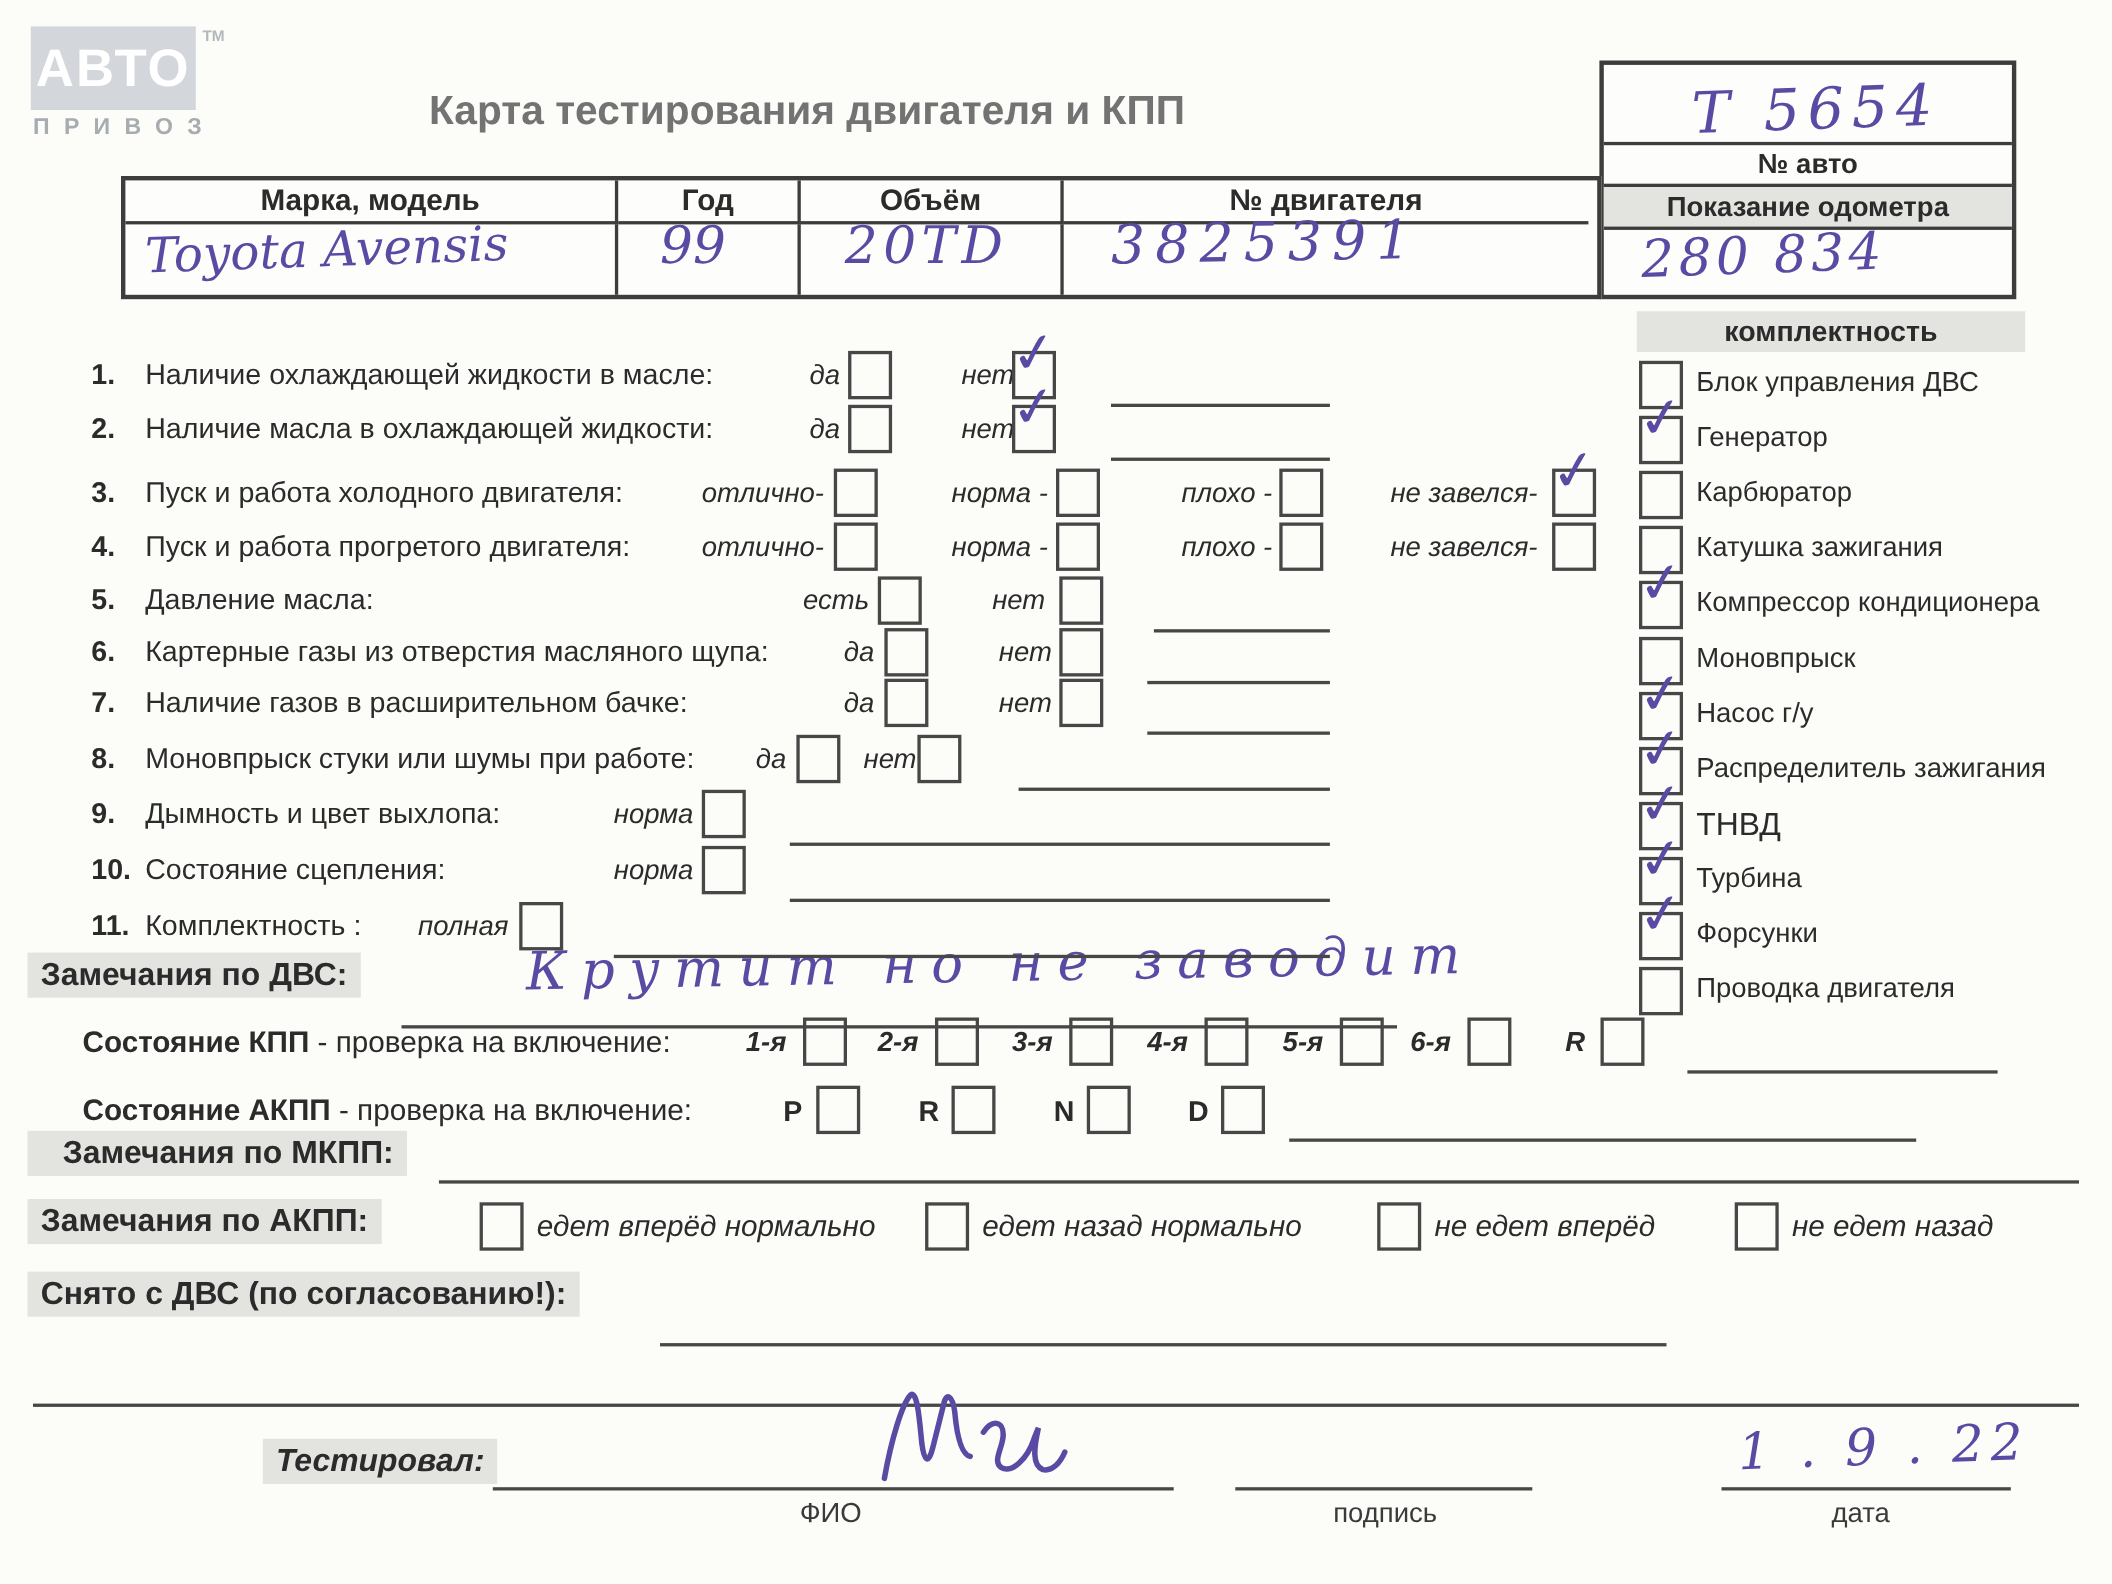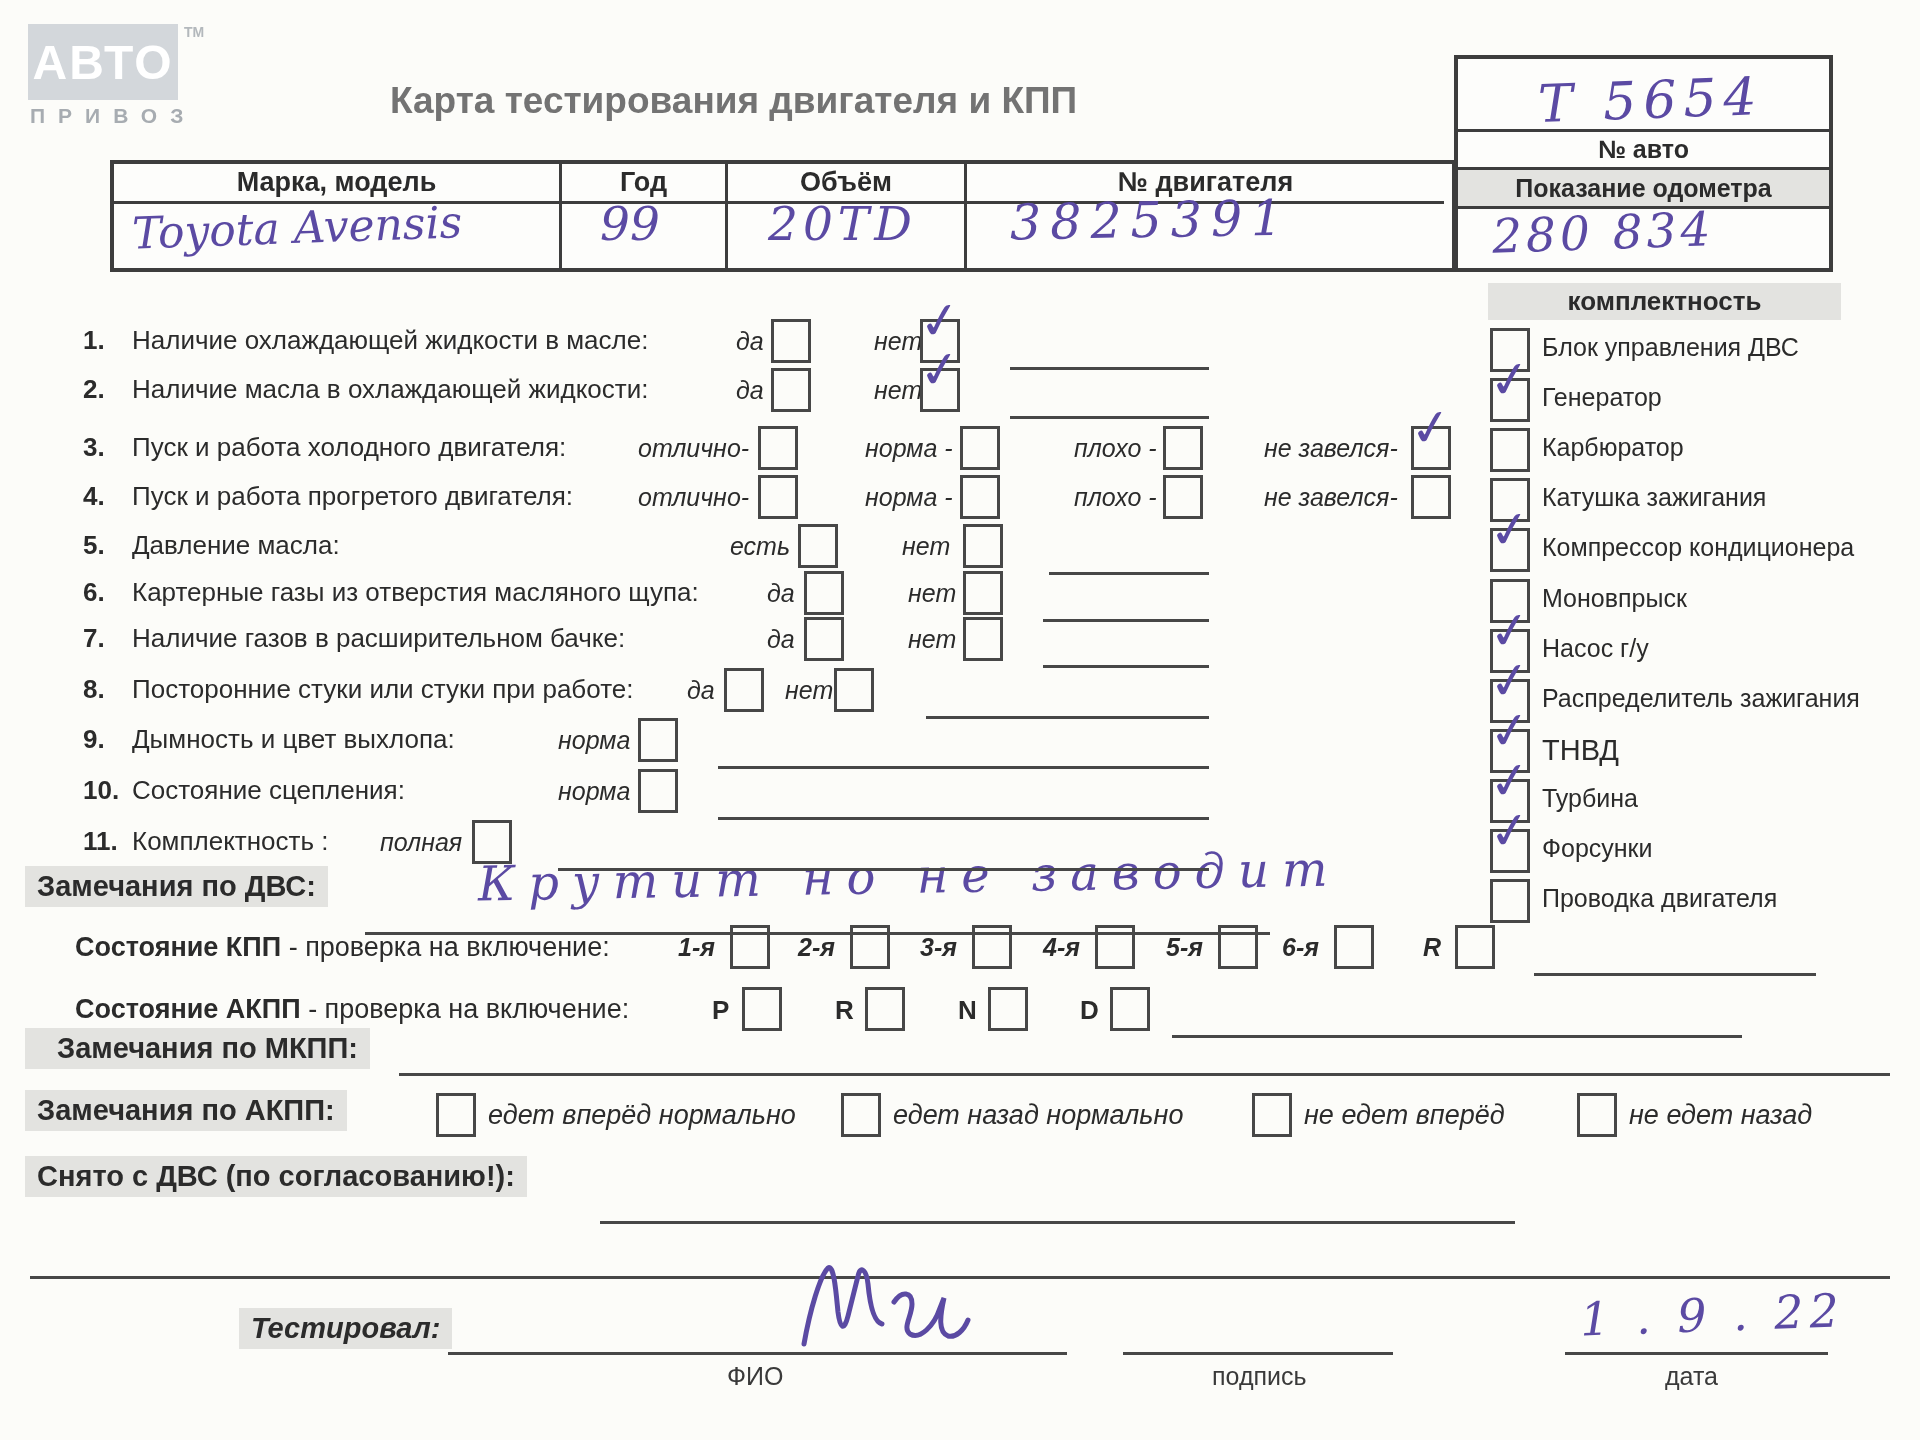--- a/index.html
+++ b/index.html
@@ -177,21 +177,21 @@
     <div class="cb" style="left: 963px; top: 571px;"></div>
     <div class="wline" style="left: 1043px; top: 619px; width: 166px;"></div>
     <span class="num" style="left: 83px; top: 623px;">7.</span>
     <span class="itemlbl" style="left: 132px; top: 623px;">Наличие газов в расширительном бачке:</span>
     <span class="optlbl" style="left: 767px; top: 625px;">да</span>
     <div class="cb" style="left: 804px; top: 617px;"></div>
     <span class="optlbl" style="left: 908px; top: 625px;">нет</span>
     <div class="cb" style="left: 963px; top: 617px;"></div>
     <div class="wline" style="left: 1043px; top: 665px; width: 166px;"></div>
     <span class="num" style="left: 83px; top: 674px;">8.</span>
-    <span class="itemlbl" style="left: 132px; top: 674px;">Посторонние стуки или стуки при работе:</span>
+    <span class="itemlbl" style="left: 132px; top: 674px;">Моновпрыск стуки или шумы при работе:</span>
     <span class="optlbl" style="left: 687px; top: 676px;">да</span>
     <div class="cb" style="left: 724px; top: 668px;"></div>
     <span class="optlbl" style="left: 785px; top: 676px;">нет</span>
     <div class="cb" style="left: 834px; top: 668px;"></div>
     <div class="wline" style="left: 926px; top: 716px; width: 283px;"></div>
     <span class="num" style="left: 83px; top: 724px;">9.</span>
     <span class="itemlbl" style="left: 132px; top: 724px;">Дымность и цвет выхлопа:</span>
     <span class="optlbl" style="left: 558px; top: 726px;">норма</span>
     <div class="cb" style="left: 638px; top: 718px;"></div>
     <div class="wline" style="left: 718px; top: 766px; width: 491px;"></div>

